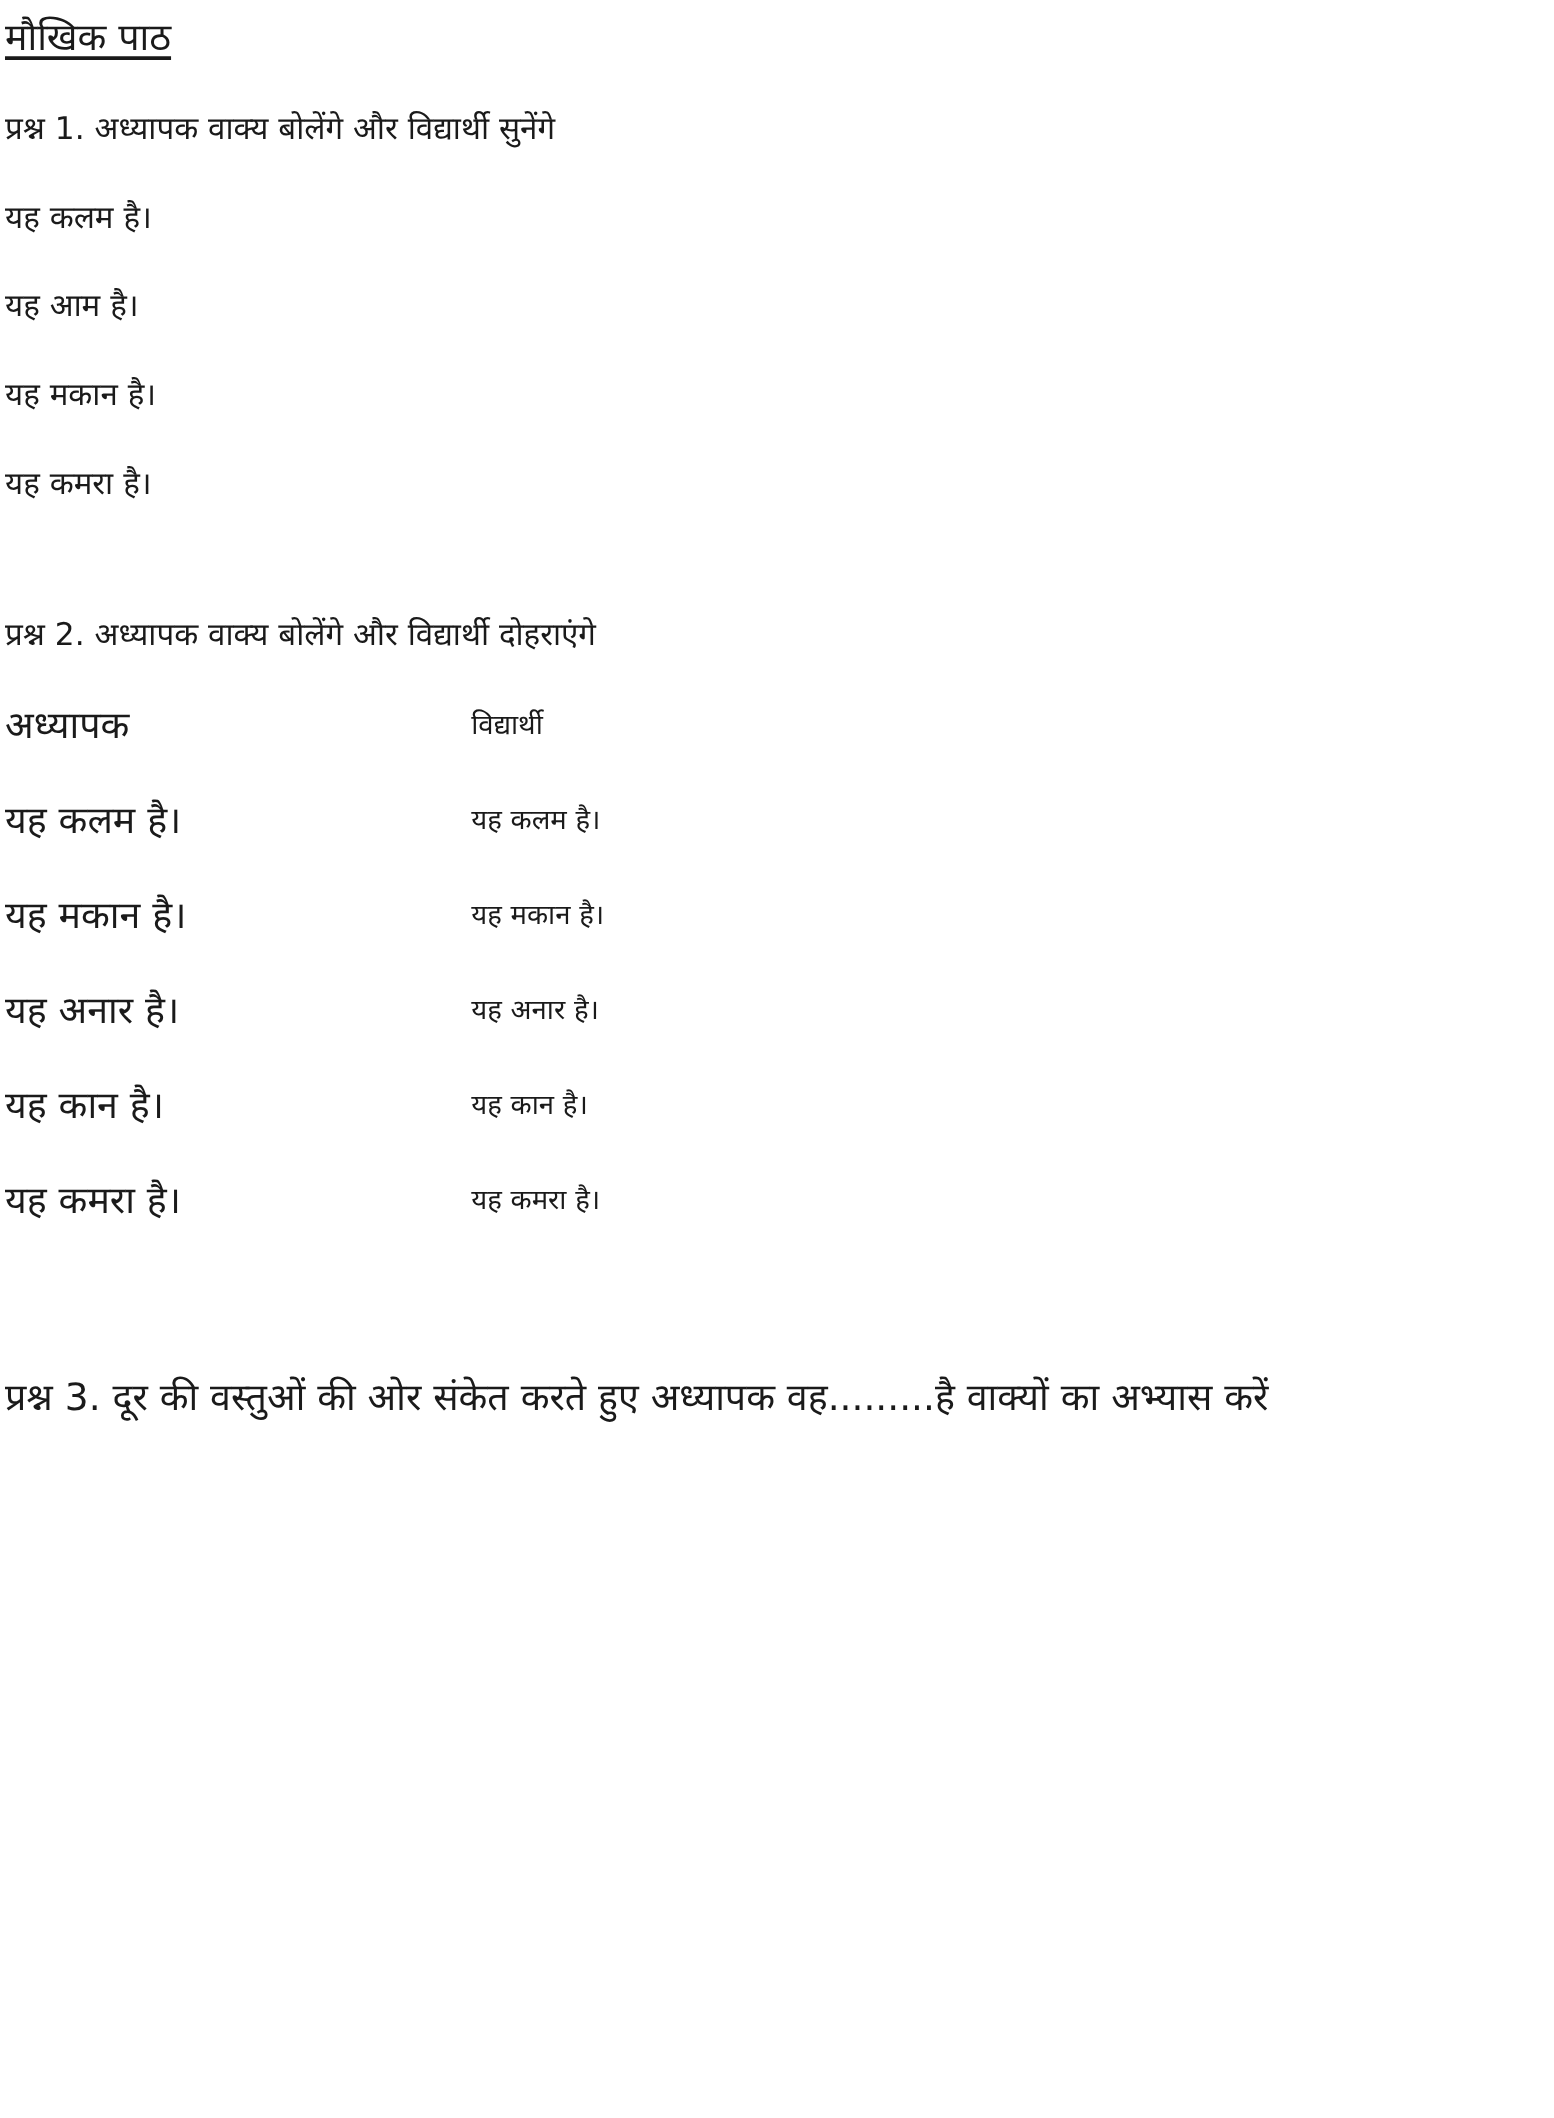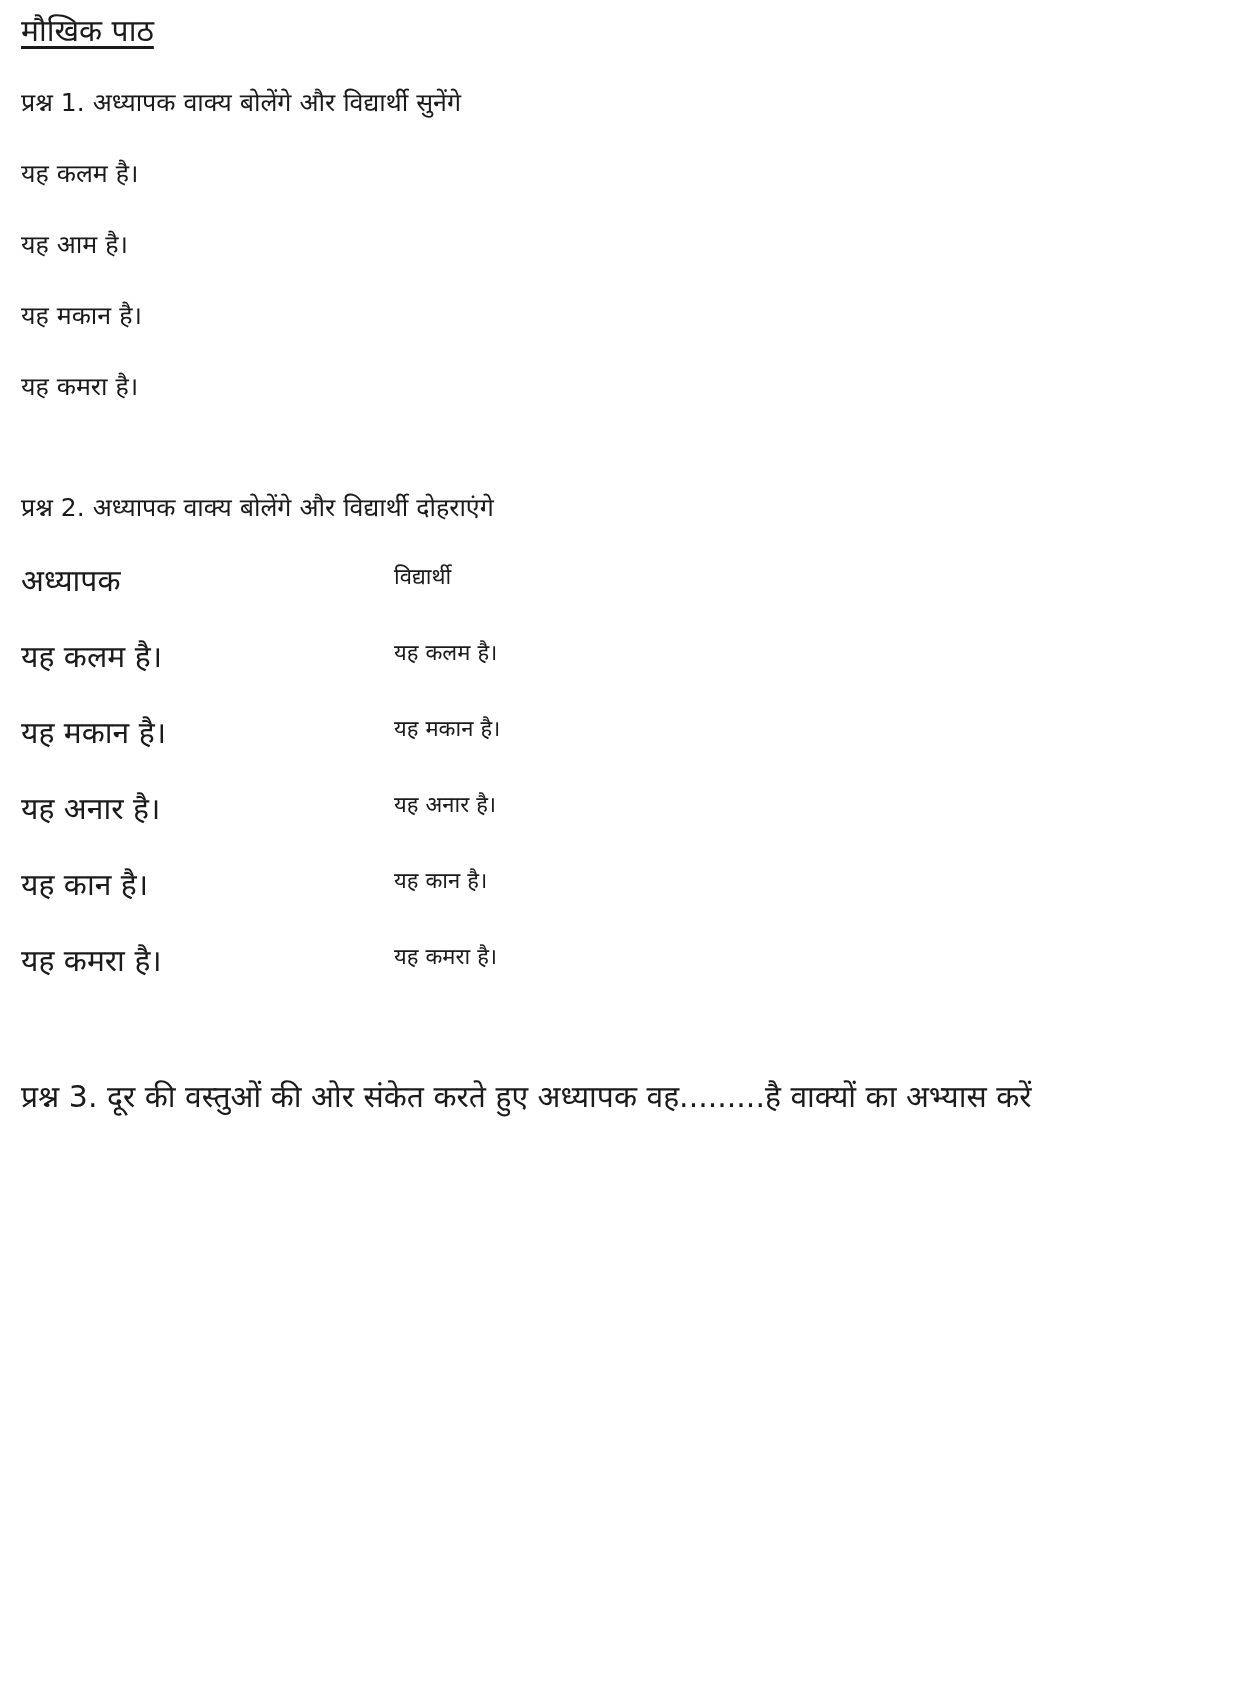--- a/index.html
+++ b/index.html
@@ -12,21 +12,21 @@
     height: 1694px;
     font-family: "Liberation Serif", "DejaVu Sans", serif;
     color: #1a1a1a;
     overflow: hidden;
   }
   .page {
     position: relative;
     width: 1243px;
     height: 1694px;
     box-sizing: border-box;
-    padding: 8px 40px 0 21px;
+    padding: 8px 40px 0 4px;
   }
   .heading {
     font-family: "DejaVu Sans", sans-serif;
     font-size: 30px;
     line-height: 1.0;
     text-decoration: underline;
     text-underline-offset: 5px;
     margin: 8px 0 0 0;
     letter-spacing: 0px;
   }
@@ -44,37 +44,37 @@
     margin-top: 46px;
   }
   .gap-large {
     height: 96px;
   }
   .gap-medium {
     height: 70px;
   }
   .row {
     display: flex;
-    align-items: flex-start;
+    align-items: center;
     margin-top: 46px;
   }
   .col-a {
     width: 373px;
     flex: 0 0 373px;
     font-family: "DejaVu Sans", sans-serif;
     font-size: 30px;
     line-height: 1.0;
   }
   .col-b {
     font-family: "DejaVu Sans", sans-serif;
     font-size: 22px;
     line-height: 1.0;
   }
   .q3 {
-    margin-top: 30px;
+    margin-top: 52px;
     font-family: "DejaVu Sans", sans-serif;
     font-size: 30px;
     line-height: 1.42;
     white-space: pre-wrap;
   }
 </style>
 </head>
 <body>
 
 <div class="page">

